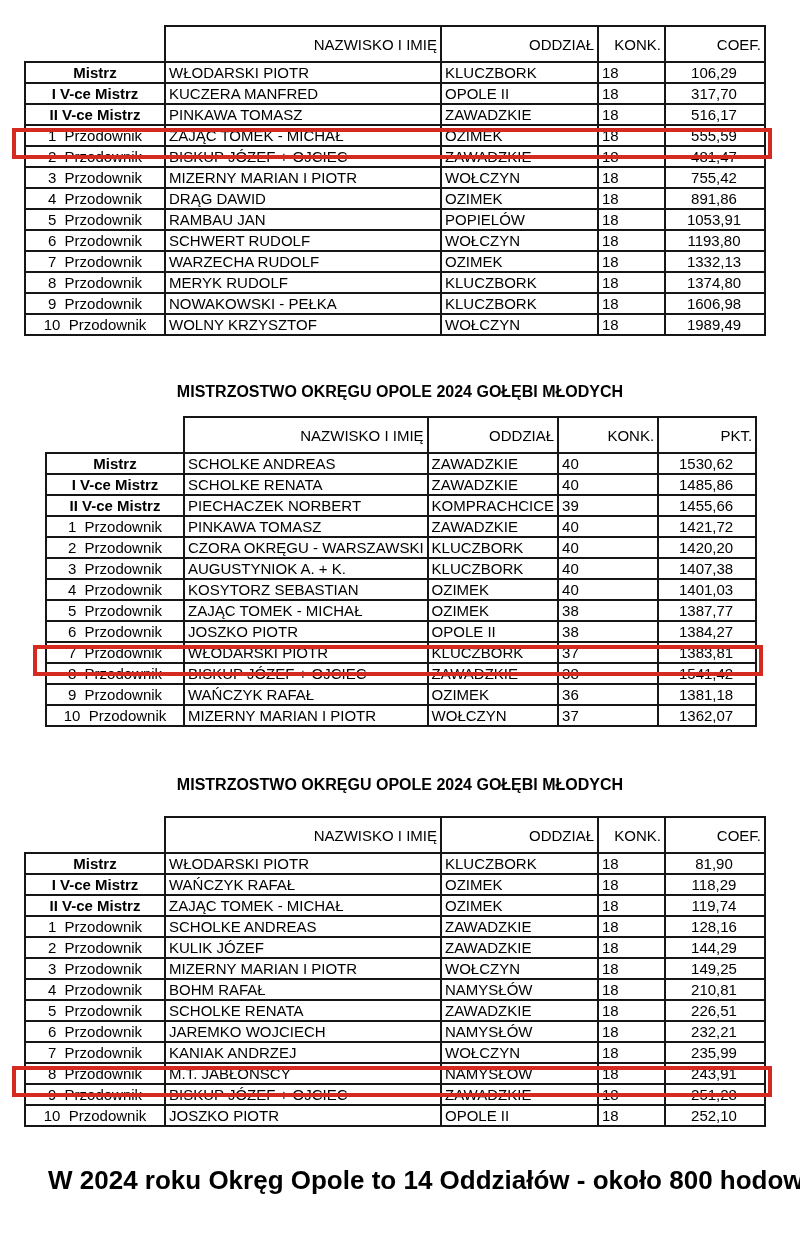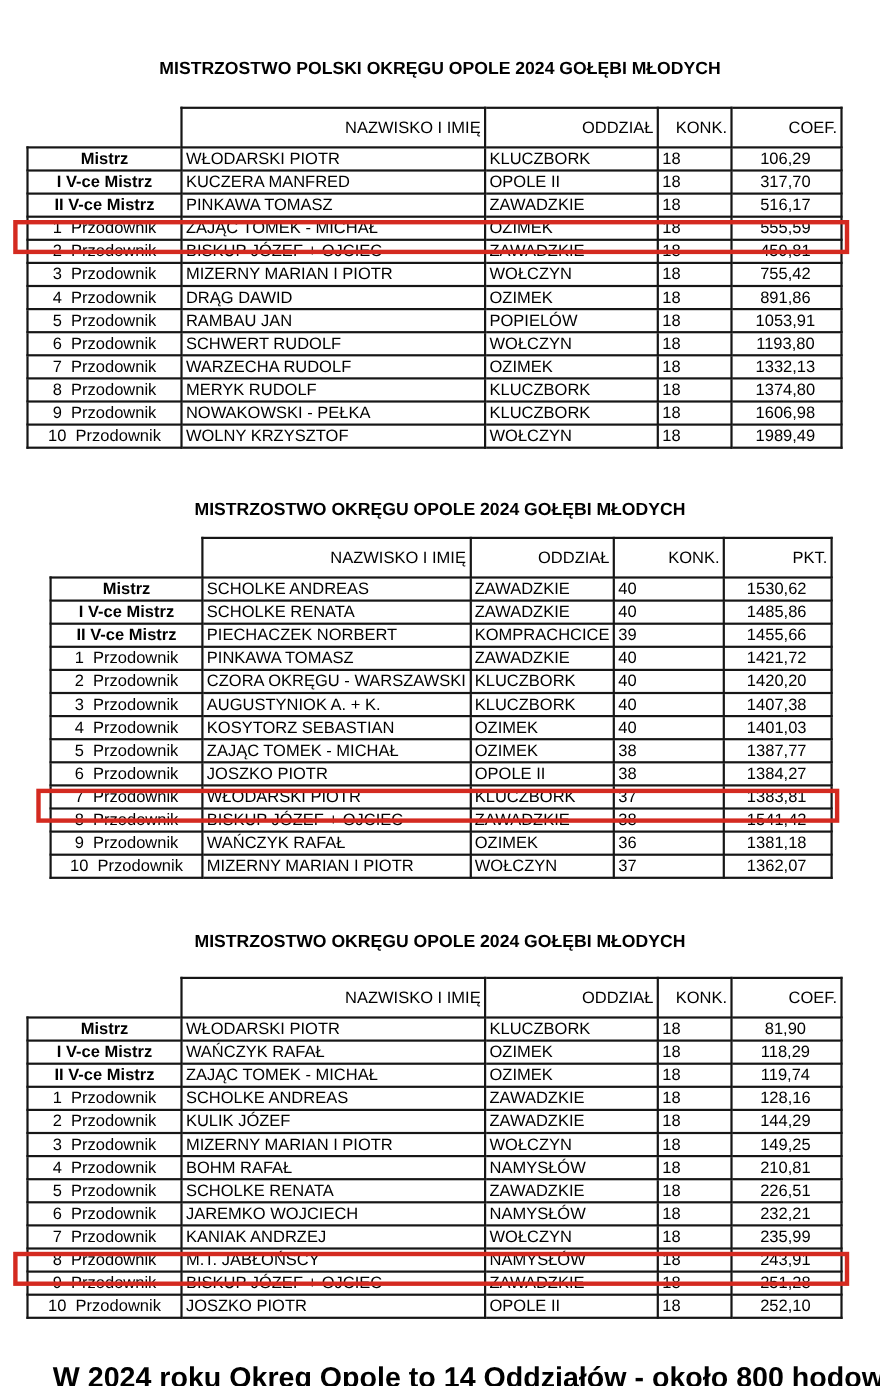--- a/index.html
+++ b/index.html
@@ -40,21 +40,20 @@
   }
   .footer-note {
     margin-top: 38px; text-align: center;
     font-size: 26px; font-weight: 700; white-space: nowrap; padding-left: 48px;
   }
 </style>
 </head>
 <body>
 
 <section class="tblock b1">
-  <h2 class="tbl-title">MISTRZOSTWO POLSKI OKRĘGU OPOLE 2024 GOŁĘBI MŁODYCH</h2>
   <div class="twrap">
     <table>
       <colgroup>
         <col style="width:140px">
           <col style="width:276px">
           <col style="width:157px">
           <col style="width:67px">
           <col style="width:100px">
       </colgroup>
       <thead>
@@ -93,21 +92,21 @@
             <td class="name">ZAJĄC TOMEK - MICHAŁ</td>
             <td class="oddz">OZIMEK</td>
             <td class="konk">18</td>
             <td class="val">555,59</td>
           </tr>
           <tr class="hl">
             <td class="rank">2  Przodownik</td>
             <td class="name">BISKUP JÓZEF + OJCIEC</td>
             <td class="oddz">ZAWADZKIE</td>
             <td class="konk">18</td>
-            <td class="val">459,81</td>
+            <td class="val">481,47</td>
           </tr>
           <tr>
             <td class="rank">3  Przodownik</td>
             <td class="name">MIZERNY MARIAN I PIOTR</td>
             <td class="oddz">WOŁCZYN</td>
             <td class="konk">18</td>
             <td class="val">755,42</td>
           </tr>
           <tr>
             <td class="rank">4  Przodownik</td>

